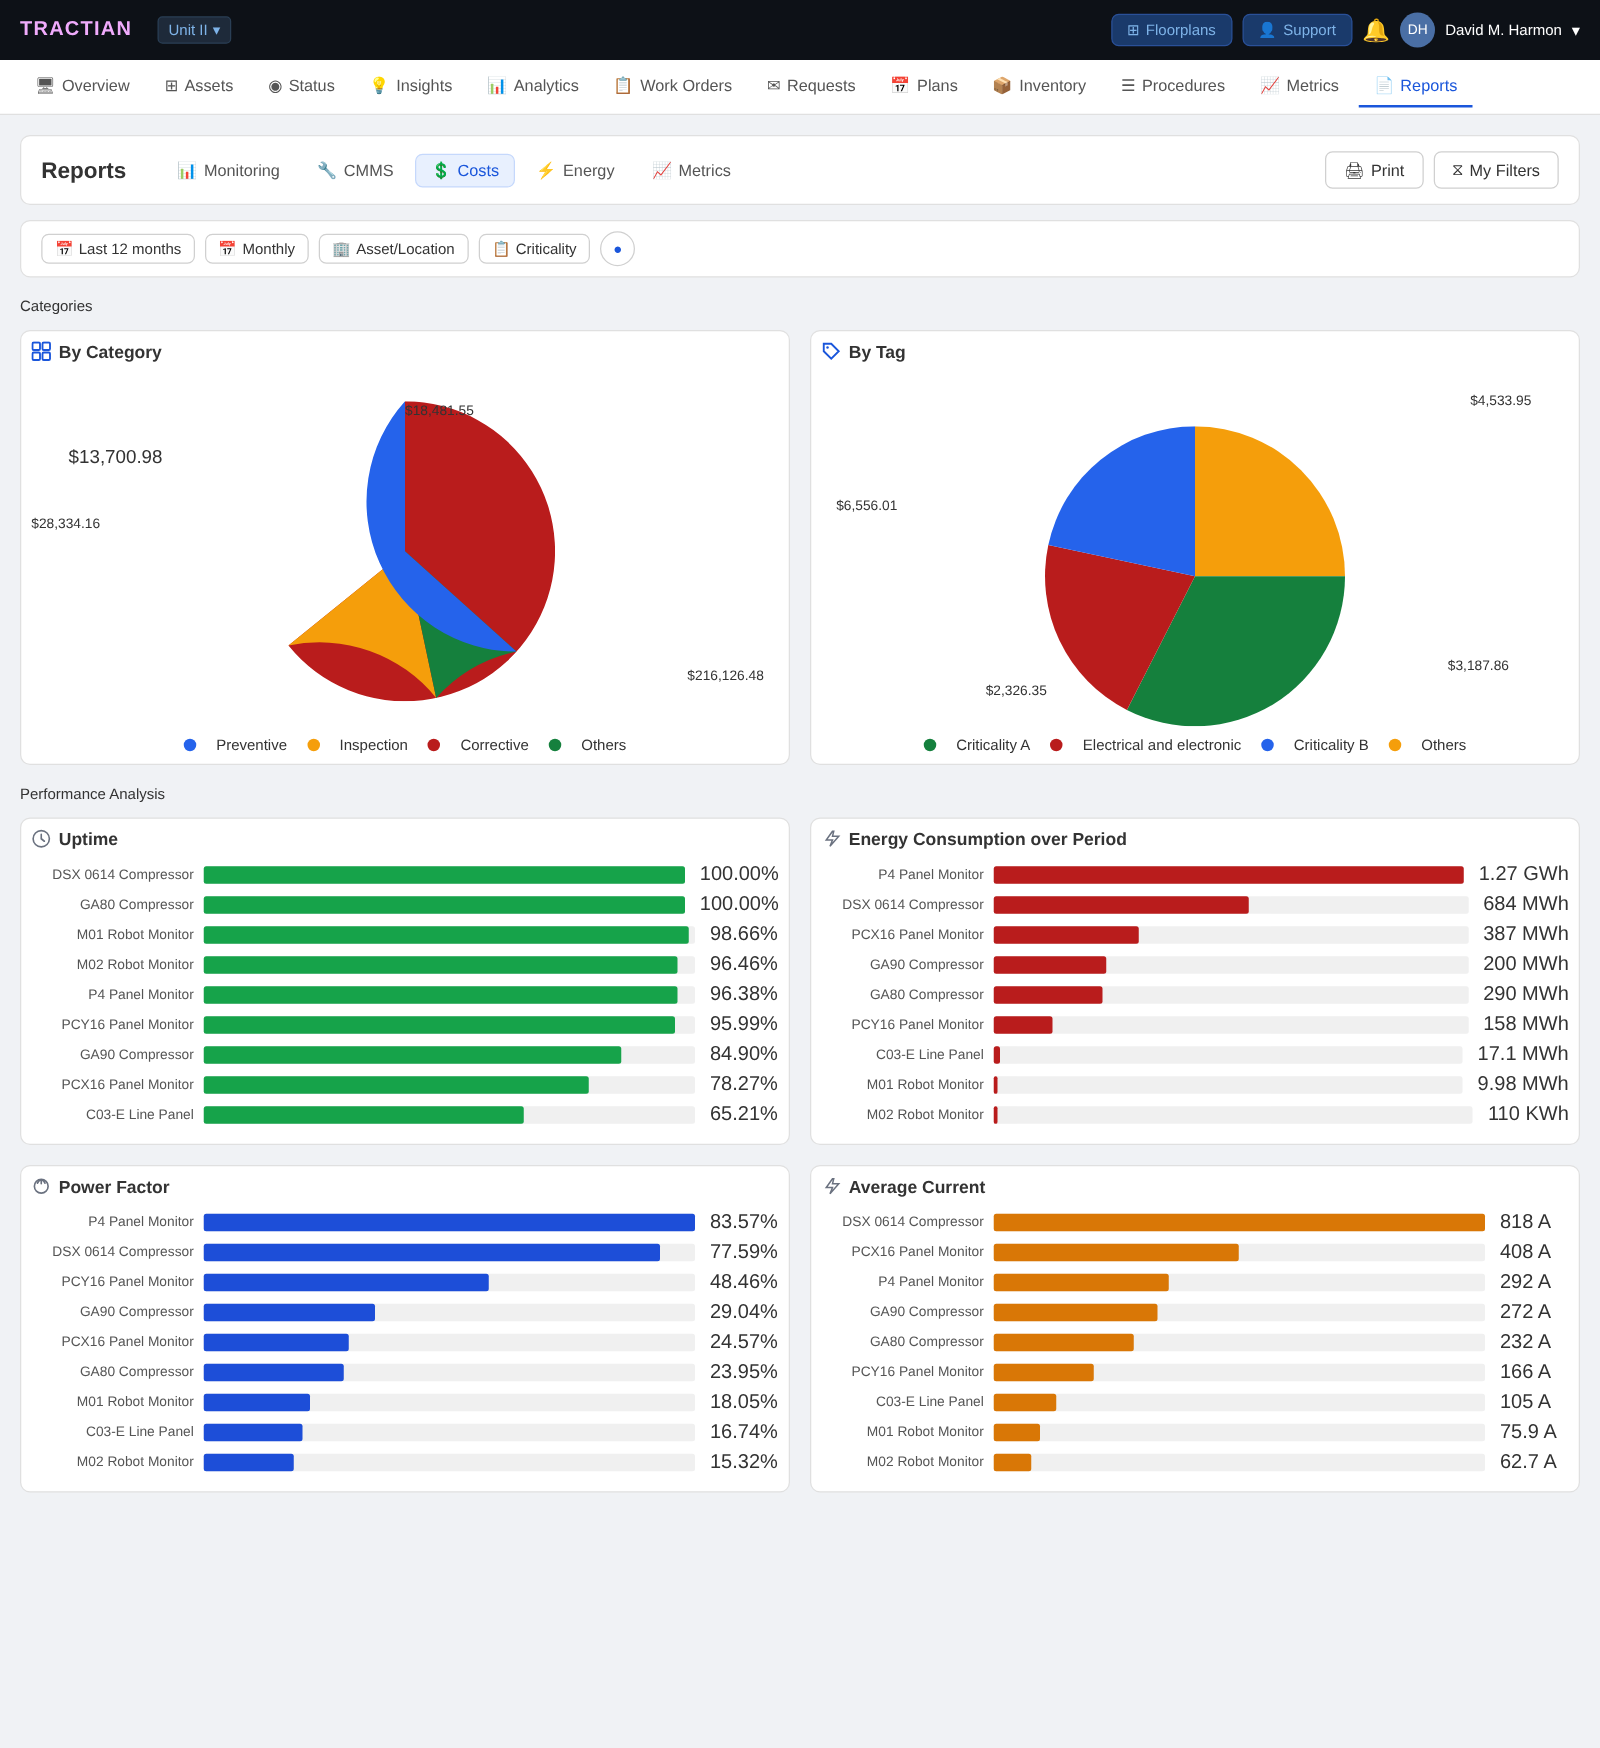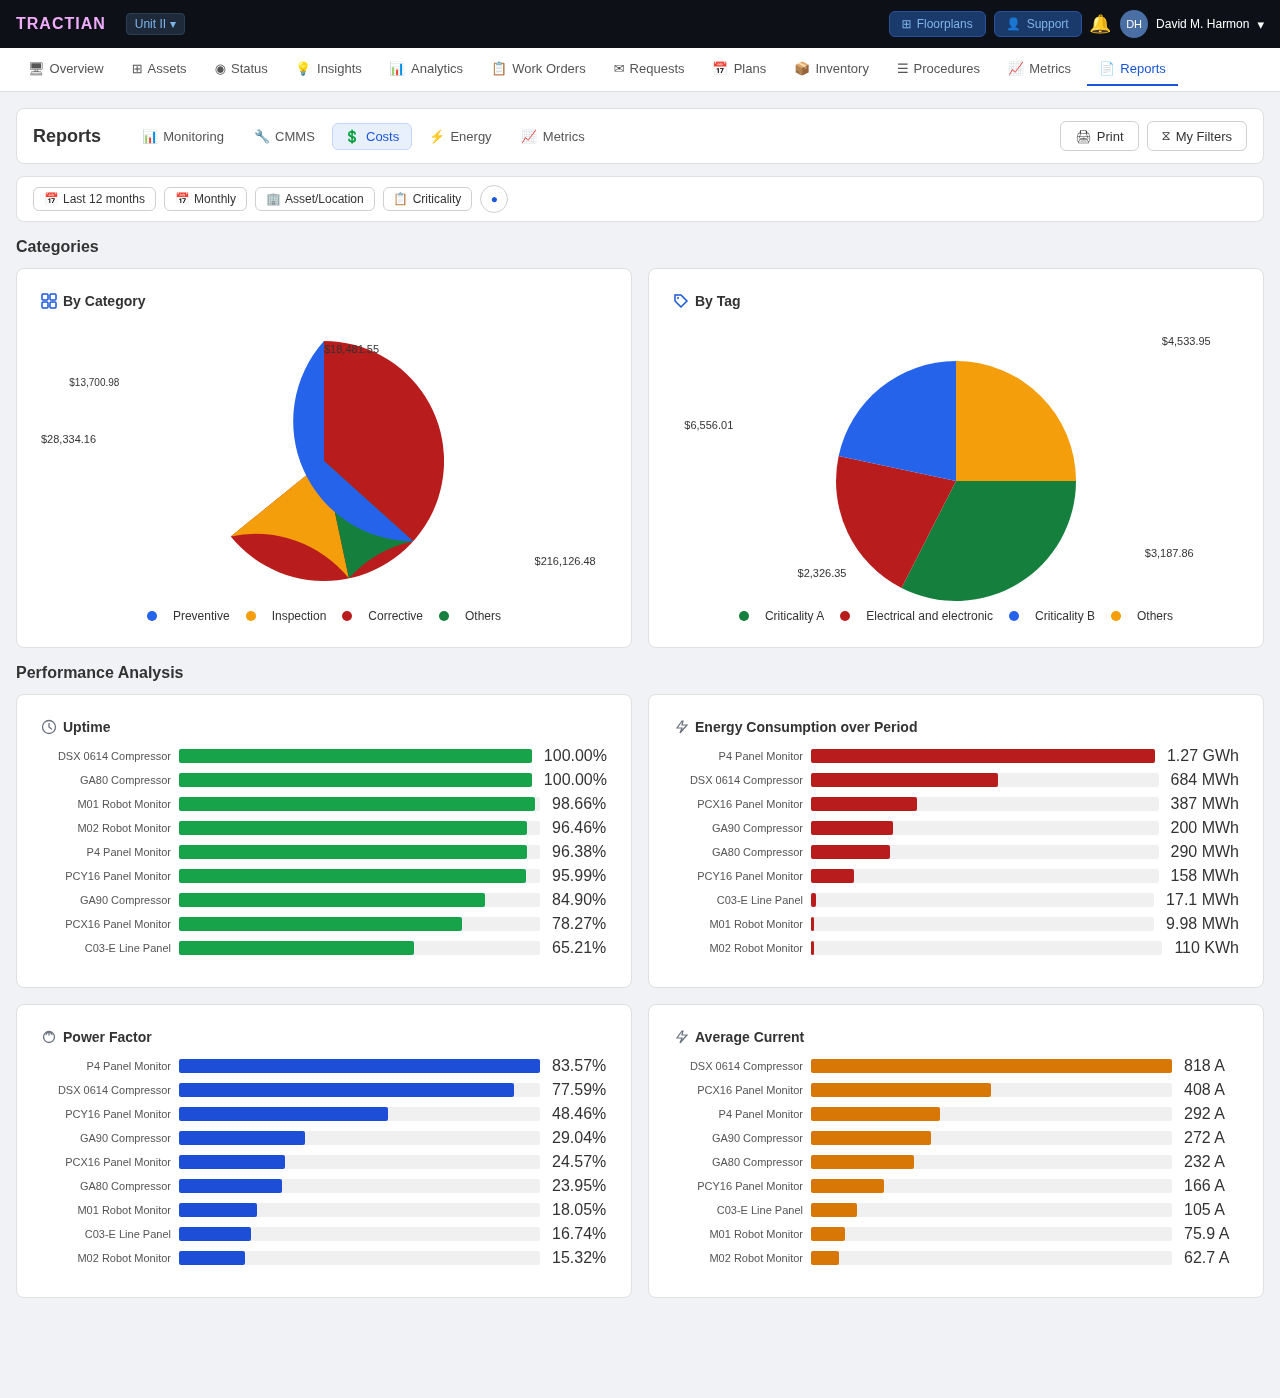--- a/index.html
+++ b/index.html
@@ -30,25 +30,25 @@
     .report-tab { padding: 5px 12px; border-radius: 6px; cursor: pointer; font-size: 13px; display: flex; align-items: center; gap: 5px; border: 1px solid transparent; color: #555; }
     .report-tab.active { background: #e8f0fe; color: #1a56db; border-color: #c5d8fc; }
     .header-actions { display: flex; gap: 8px; }
     .action-btn { padding: 6px 14px; border: 1px solid #d0d0d0; border-radius: 6px; background: white; cursor: pointer; font-size: 13px; display: flex; align-items: center; gap: 5px; color: #333; }
 
     
     .filter-bar { background: white; border: 1px solid #e0e0e0; border-radius: 8px; padding: 8px 16px; margin-bottom: 16px; display: flex; gap: 8px; align-items: center; }
     .filter-chip { padding: 4px 10px; border: 1px solid #d0d0d0; border-radius: 6px; font-size: 12px; cursor: pointer; display: flex; align-items: center; gap: 4px; color: #333; background: white; }
 
     
-    .section-title { font-size: 16px; font-weight: 700; margin-bottom: 12px; }
+    .section-title { font-size: 12px; font-weight: 400; margin-bottom: 12px; }
 
     
     .cards-row { display: grid; grid-template-columns: 1fr 1fr; gap: 16px; margin-bottom: 16px; }
-    .card { background: white; border: 1px solid #e0e0e0; border-radius: 8px; padding: 24px; }
+    .card { background: white; border: 1px solid #e0e0e0; border-radius: 8px; padding: 8px; }
     .card-title { font-size: 14px; font-weight: 600; margin-bottom: 12px; display: flex; align-items: center; gap: 6px; }
     .legend { display: flex; gap: 16px; margin-top: 8px; flex-wrap: wrap; justify-content: center; }
     .legend-item { display: flex; align-items: center; gap: 16px; font-size: 12px; }
     .legend-dot { width: 10px; height: 10px; border-radius: 50%; }
 
     
     .bar-chart { width: 100%; }
     .bar-row { display: flex; align-items: center; margin-bottom: 6px; gap: 8px; }
     .bar-label { font-size: 11px; color: #555; width: 130px; text-align: right; flex-shrink: 0; white-space: nowrap; }
     .bar-track { flex: 1; height: 14px; background: #f0f0f0; border-radius: 2px; position: relative; }
@@ -213,21 +213,21 @@
           <path d="M0,0 L1,0 A1,1,0,1,1,-0.629,-0.777 Z" fill="#b91c1c"></path>
 
           <path d="M0,0 L-0.629,-0.777 A1,1,0,0,1,-0.978,0.208 Z" fill="#f59e0b"></path>
 
           <path d="M0,0 L-0.978,0.208 A1,1,0,0,1,-0.669,0.743 Z" fill="#15803d"></path>
 
           <path d="M0,0 L-0.669,0.743 A1,1,0,0,1,1,0 Z" fill="#2563eb"></path>
         </svg>
 
         <div style="position:absolute;top:8%;left:50%;font-size:11px;font-weight:500;">$18,481.55</div>
-        <div style="position:absolute;top:20%;left:5%;font-size:10px;font-weight:500;">$13,700.98</div>
+        <div style="position:absolute;top:20%;left:5%;font-size:15px;font-weight:500;">$13,700.98</div>
         <div style="position:absolute;top:40%;left:0%;font-size:11px;font-weight:500;">$28,334.16</div>
         <div style="position:absolute;bottom:12%;right:2%;font-size:11px;font-weight:500;">$216,126.48</div>
       </div>
       <div class="legend">
         <div class="legend-item">
           <div class="legend-dot" style="background:#2563eb;"></div>
           <span>Preventive</span>
         </div>
         <div class="legend-item">
           <div class="legend-dot" style="background:#f59e0b;"></div>

